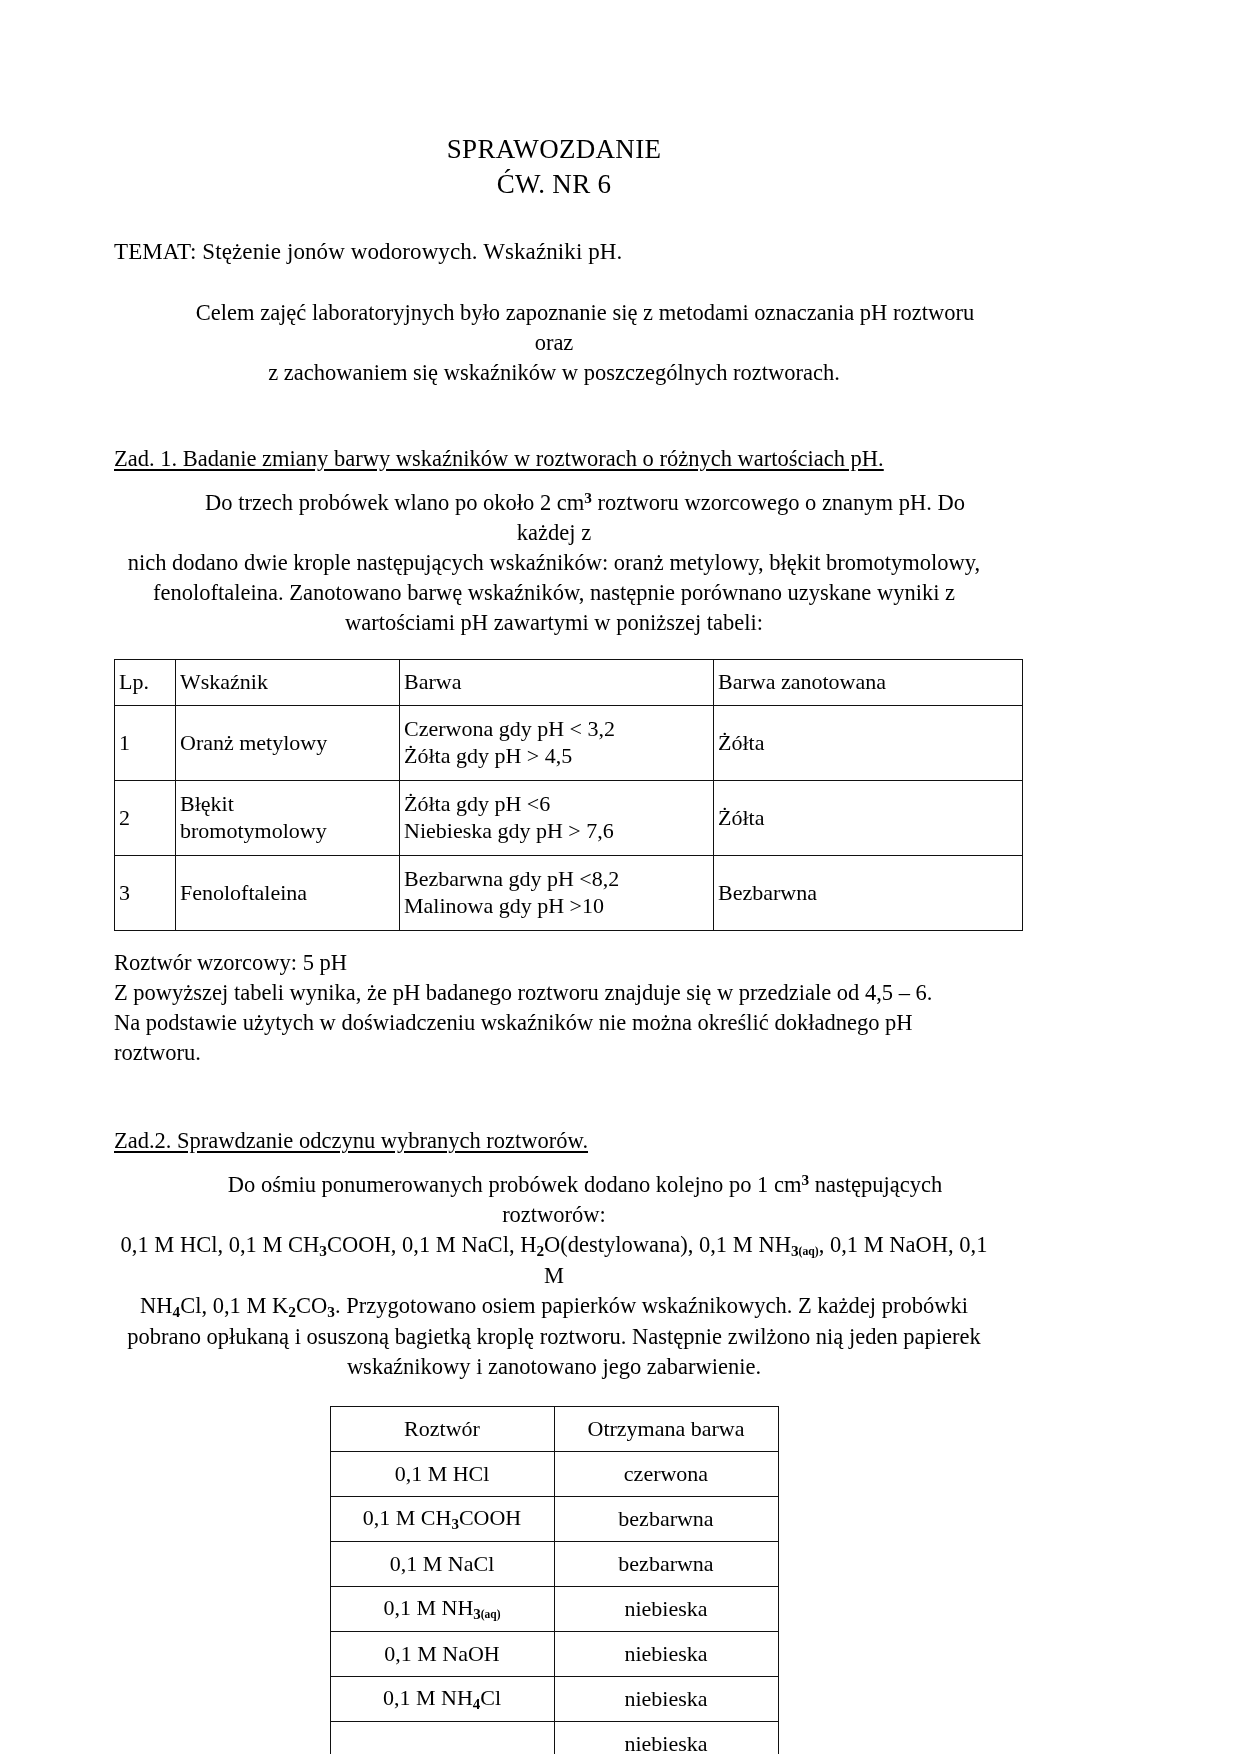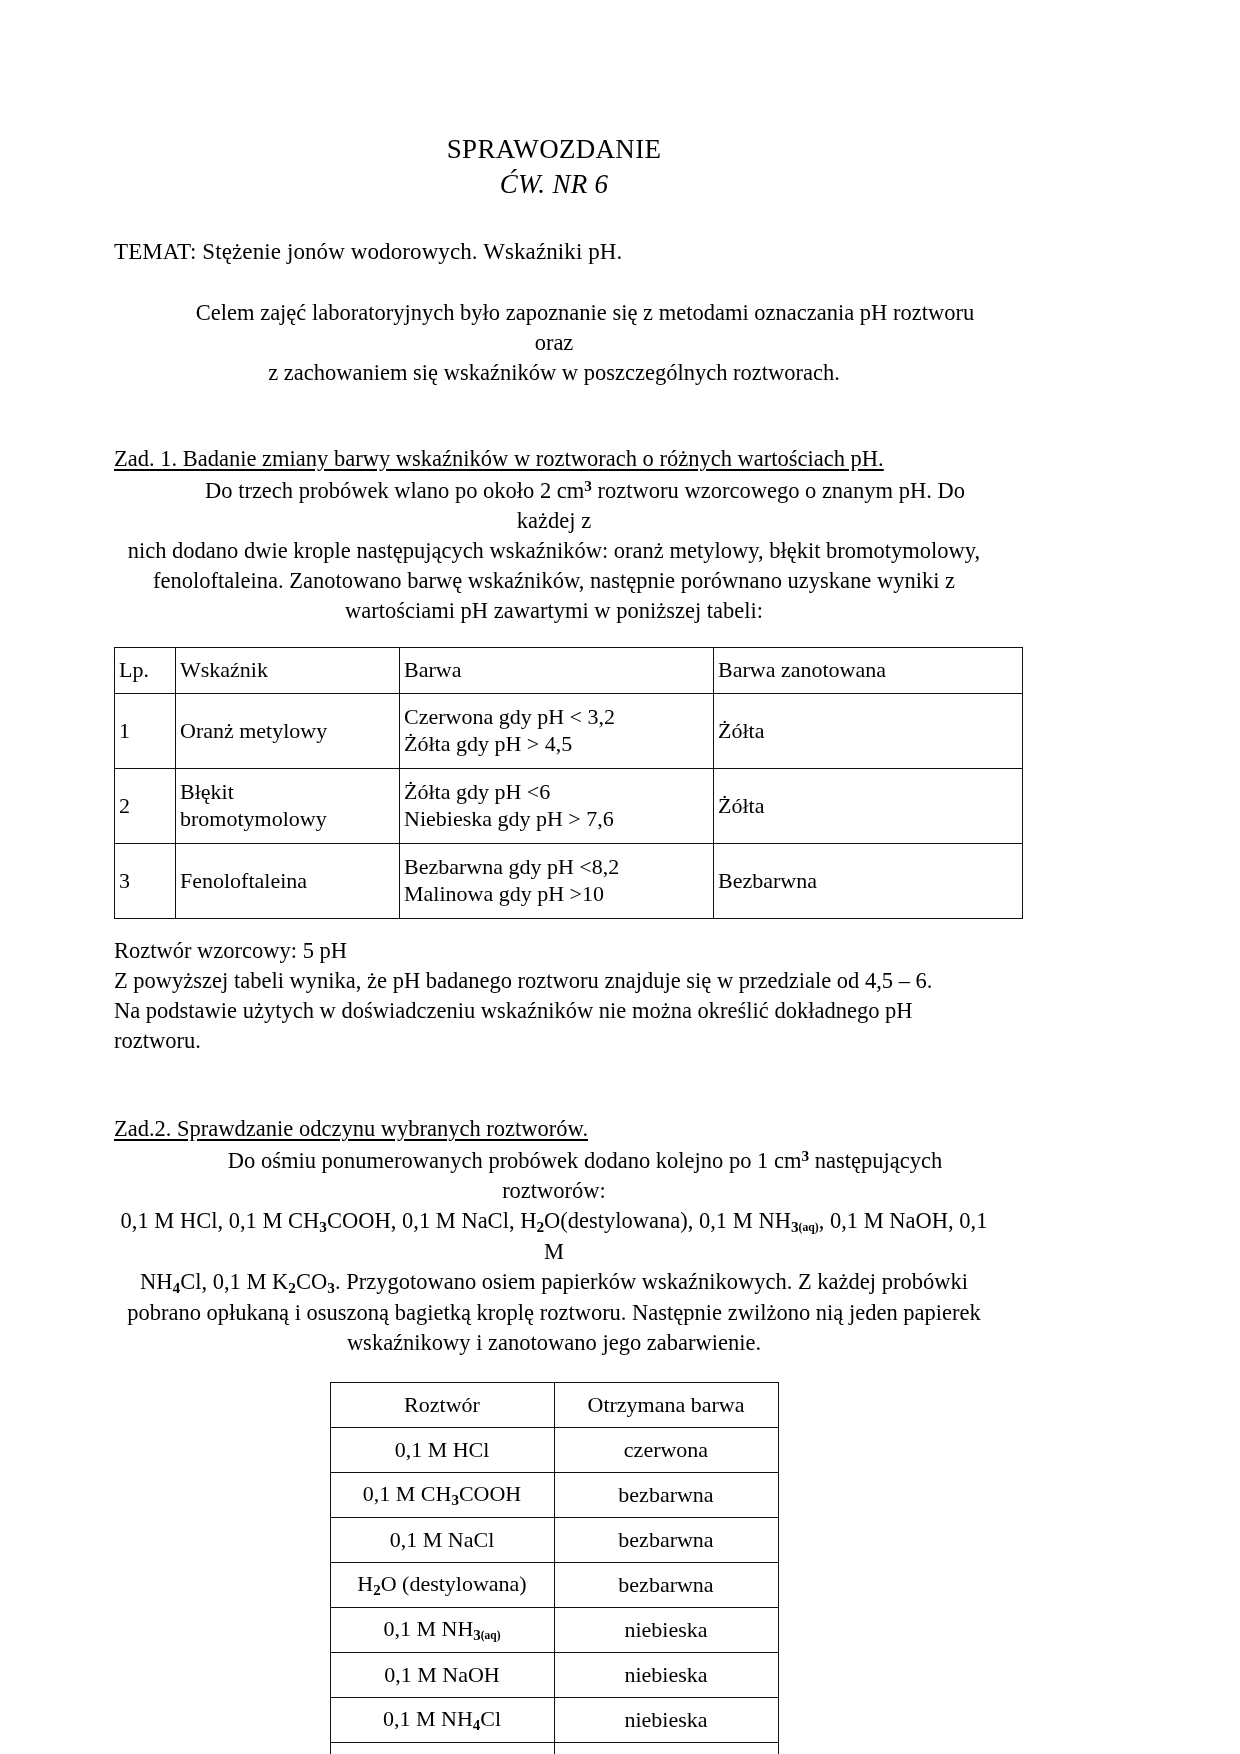--- a/index.html
+++ b/index.html
@@ -30,21 +30,21 @@
     top: 132px;
     width: 880px;
   }
   .title-block {
     text-align: center;
     font-size: 27px;
     line-height: 1.28;
     letter-spacing: 0.3px;
   }
   .title-line1 { display: block; }
-  .title-line2 { display: block; font-style: italic; }
+  .title-line2 { display: block; }
 
   .temat {
     margin-top: 38px;
     font-size: 23px;
     letter-spacing: 0.1px;
   }
 
   .para {
     font-size: 22.5px;
     line-height: 1.33;
@@ -60,21 +60,21 @@
 
   .heading-underline {
     margin-top: 32px;
     font-size: 22.5px;
     text-decoration: underline;
     text-underline-offset: 3px;
     display: inline-block;
   }
 
   .para.after-heading {
-    margin-top: 4px;
+    margin-top: 16px;
   }
 
   sub {
     font-size: 0.68em;
     vertical-align: -0.25em;
     font-weight: bold;
   }
   sup {
     font-size: 0.68em;
     vertical-align: 0.45em;
@@ -234,24 +234,20 @@
           </tr>
           <tr>
             <td><span>0,1 M CH</span><sub>3</sub><span>COOH</span></td>
             <td>bezbarwna</td>
           </tr>
           <tr>
             <td>0,1 M NaCl</td>
             <td>bezbarwna</td>
           </tr>
           <tr>
-            <td><span>H</span><sub>2</sub><span>O (destylowana)</span></td>
-            <td>bezbarwna</td>
-          </tr>
-          <tr>
             <td><span>0,1 M NH</span><sub>3</sub><sub class="tiny">(aq)</sub></td>
             <td>niebieska</td>
           </tr>
           <tr>
             <td>0,1  M NaOH</td>
             <td>niebieska</td>
           </tr>
           <tr>
             <td><span>0,1 M NH</span><sub>4</sub><span>Cl</span></td>
             <td>niebieska</td>

